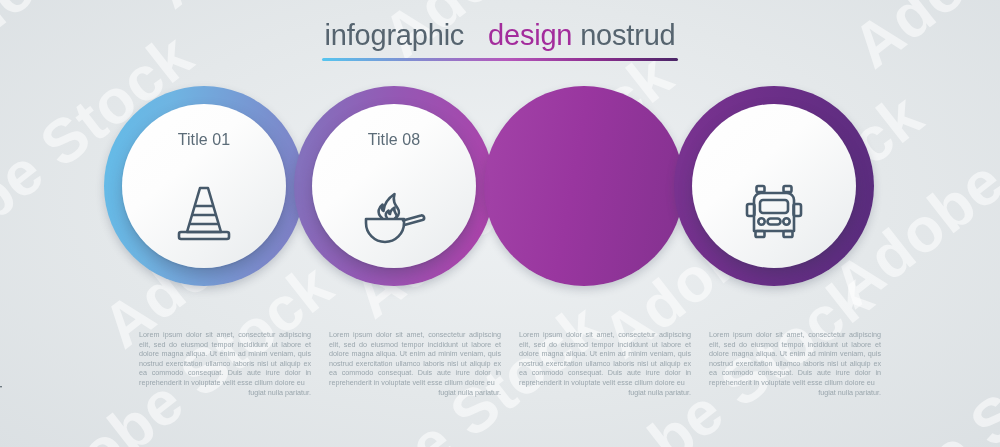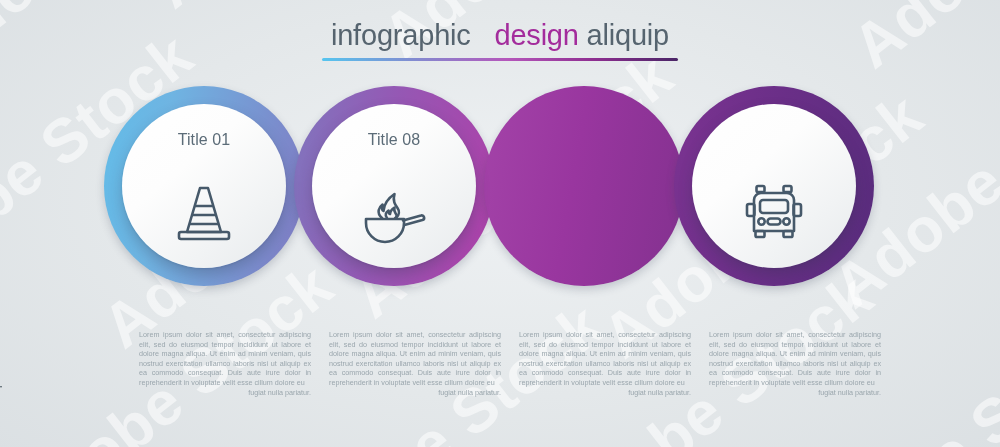--- a/index.html
+++ b/index.html
@@ -196,21 +196,21 @@
     <div class="wm" style="left:400px;  top:270px; font-size:62px;">Adobe Stock</div>
     <div class="wm" style="left:650px;  top:310px; font-size:62px;">Adobe Stock</div>
     <div class="wm" style="left:880px;  top:260px; font-size:62px;">Adobe Stock</div>
     <div class="wm" style="left:60px;   top:480px; font-size:62px;">Adobe Stock</div>
     <div class="wm" style="left:330px;  top:520px; font-size:62px;">Adobe Stock</div>
     <div class="wm" style="left:600px;  top:490px; font-size:62px;">Adobe Stock</div>
     <div class="wm" style="left:850px;  top:530px; font-size:62px;">Adobe Stock</div>
   </div>
 
   <div class="heading">
-    <div class="heading-line"><span class="h-plain">infographic </span><span class="h-accent">design</span><span class="h-plain"> aliquip</span></div>
+    <div class="heading-line"><span class="h-plain">infographic </span><span class="h-accent">design</span><span class="h-plain"> nostrud</span></div>
     <div class="heading-rule"></div>
   </div>
 
   <div class="rings">
     <div class="ring" id="ring-1"></div>
     <div class="ring" id="ring-2"></div>
     <div class="ring" id="ring-3"></div>
     <div class="ring" id="ring-4"></div>
 
     <div class="disc" id="disc-1">

